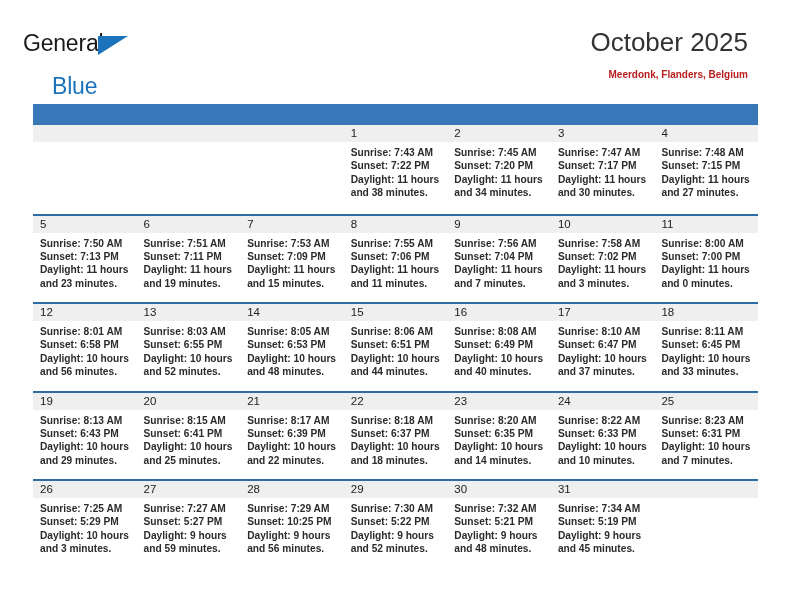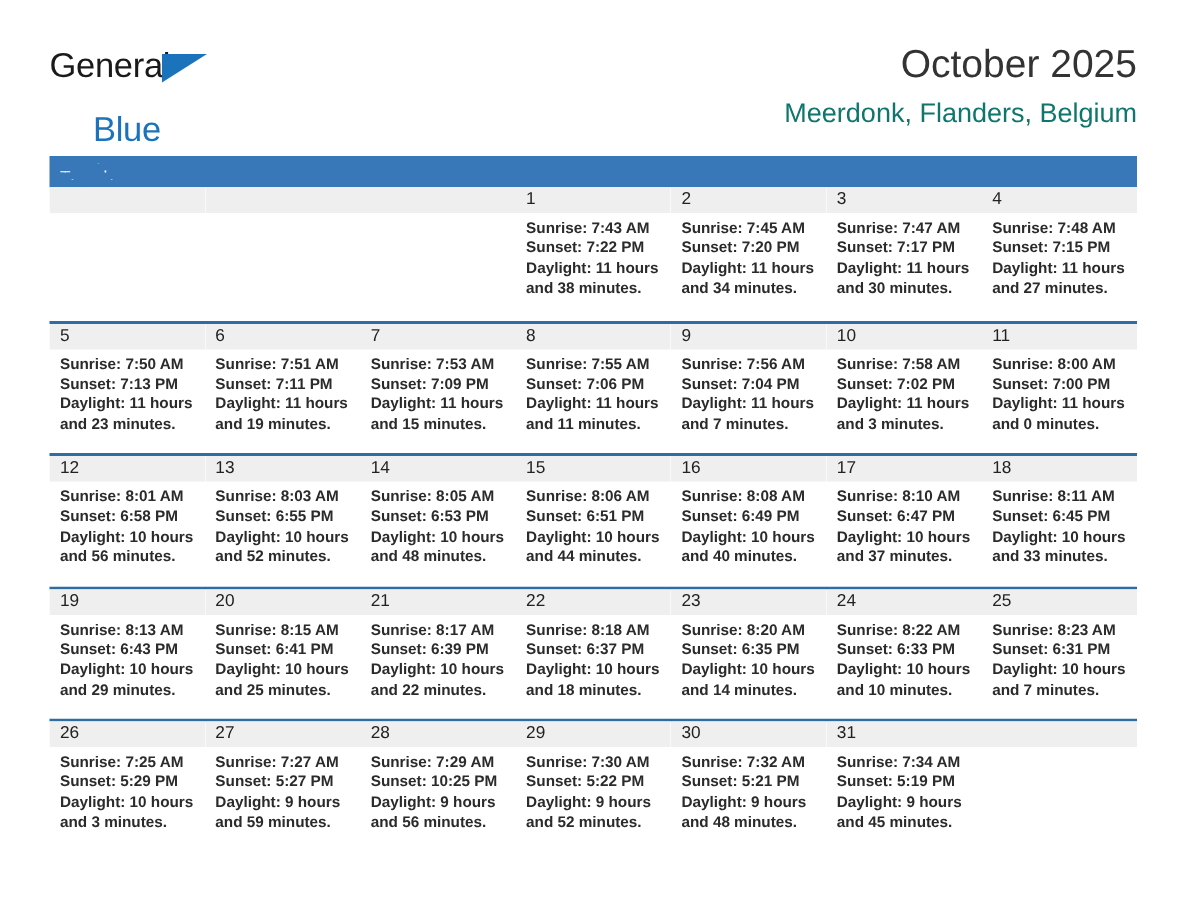--- a/index.html
+++ b/index.html
@@ -15,21 +15,21 @@
     position: relative;
     width: 792px;
     height: 612px;
     background: #ffffff;
     overflow: hidden;
   }
 
   
   .header {
     position: absolute;
-    left: 33px;
+    left: 23px;
     top: 26px;
     width: 725px;
     height: 68px;
   }
   .brand {
     position: absolute;
     left: 0;
     top: 6px;
     width: 220px;
     height: 56px;
@@ -68,23 +68,23 @@
   }
   .cal-title {
     font-size: 26px;
     color: #333333;
     font-weight: 400;
     line-height: 32px;
     white-space: nowrap;
   }
   .cal-subtitle {
     margin-top: 8px;
-    font-size: 18px;
-    color: #0f766e;
-    font-weight: 400;
+    font-size: 10px;
+    color: #b91c1c;
+    font-weight: 700;
     line-height: 18px;
     white-space: nowrap;
   }
 
   
   .calendar {
     position: absolute;
     left: 33px;
     top: 104px;
     width: 725px;

